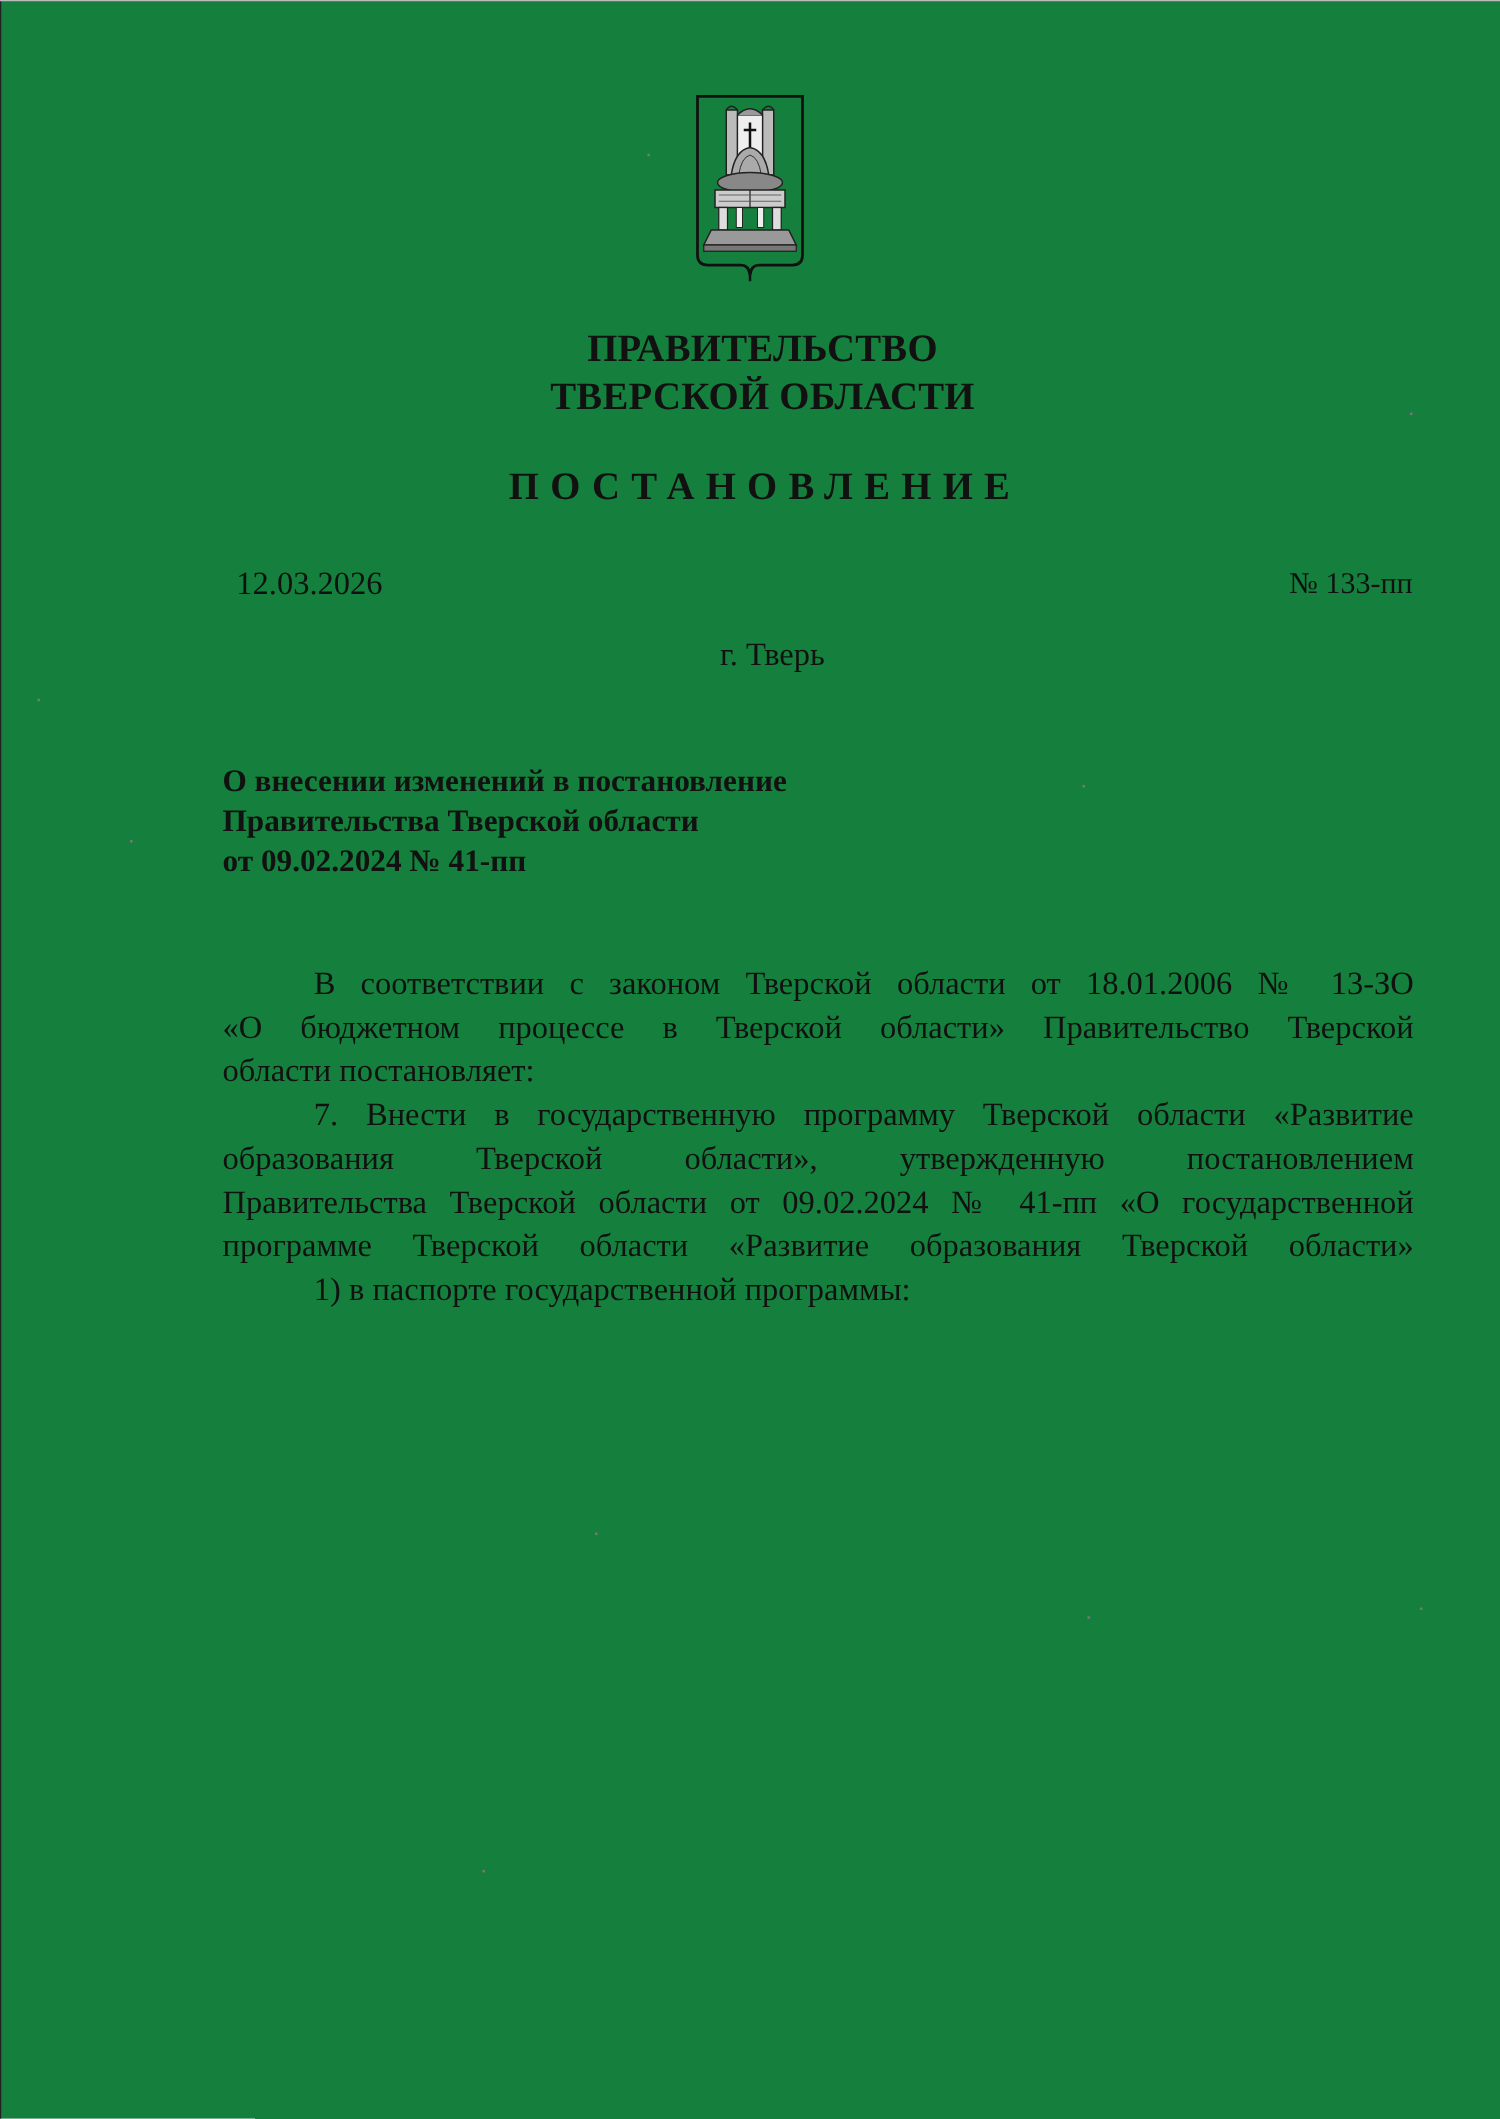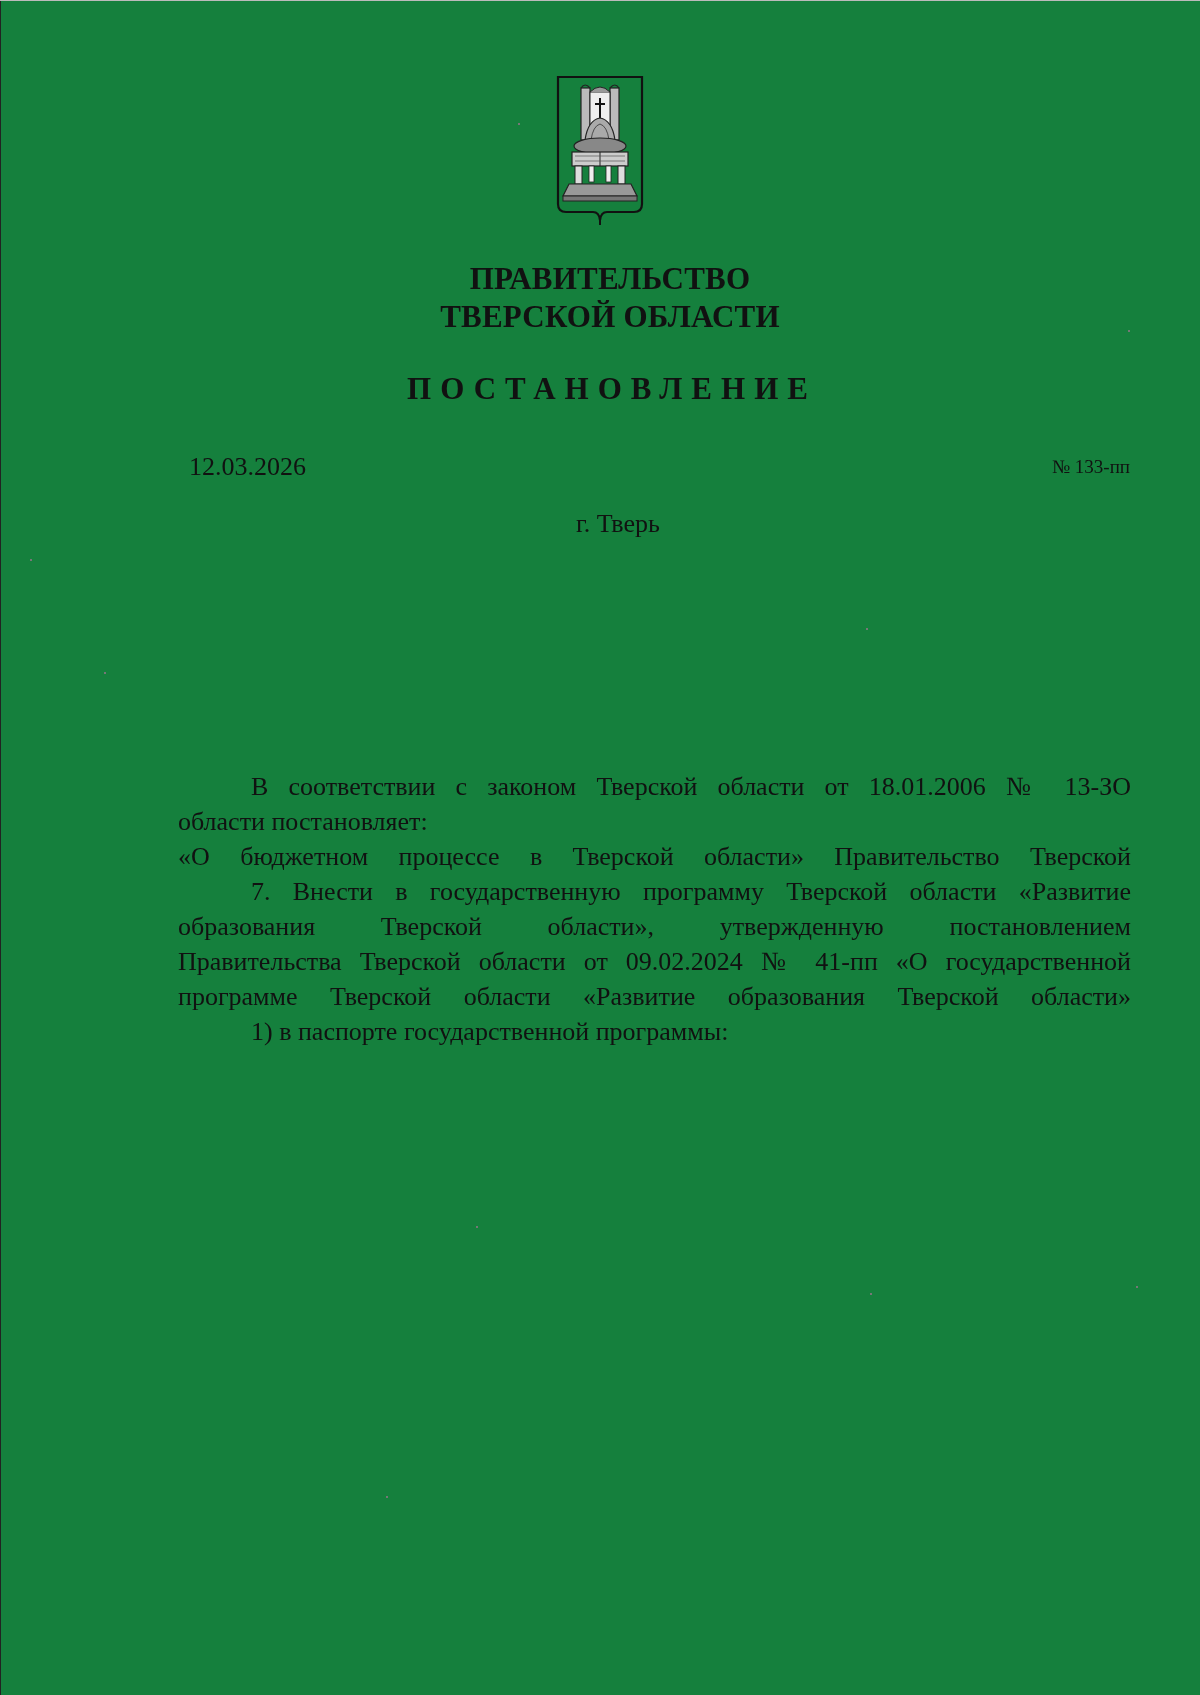--- a/index.html
+++ b/index.html
@@ -68,21 +68,21 @@
       position: absolute;
       top: 451px;
       left: 189px;
       font-size: 26px;
       line-height: 32px;
     }
     .doc-number {
       position: absolute;
       top: 451px;
       right: 70px;
-      font-size: 19px;
+      font-size: 24px;
       line-height: 32px;
     }
     .doc-city {
       position: absolute;
       top: 486px;
       left: 576px;
       font-size: 26px;
       line-height: 32px;
       margin-top: 22px;
     }
@@ -161,26 +161,31 @@
 
   <div class="gov-title line1">ПРАВИТЕЛЬСТВО</div>
   <div class="gov-title line2">ТВЕРСКОЙ ОБЛАСТИ</div>
 
   <div class="doc-type">ПОСТАНОВЛЕНИЕ</div>
 
   <div class="doc-date">12.03.2026</div>
   <div class="doc-number">№ 133-пп</div>
   <div class="doc-city">г. Тверь</div>
 
+  <div class="subject">
+    <div>О внесении изменений в постановление</div>
+    <div>Правительства Тверской области</div>
+    <div>от 09.02.2024 № 41-пп</div>
+  </div>
 
   <div class="body-text">
     <div>
       <span class="line indent">В соответствии с законом Тверской области от 18.01.2006 № 13-ЗО</span>
+      <span class="line">«О бюджетном процессе в Тверской области» Правительство Тверской</span>
       <span class="line last">области постановляет:</span>
-      <span class="line">«О бюджетном процессе в Тверской области» Правительство Тверской</span>
     </div>
     <div>
       <span class="line indent">7. Внести в государственную программу Тверской области «Развитие</span>
       <span class="line">образования Тверской области», утвержденную постановлением</span>
       <span class="line">Правительства Тверской области от 09.02.2024 № 41-пп «О государственной</span>
       <span class="line">программе Тверской области «Развитие образования Тверской области»</span>
     </div>
     <div>
       <span class="line indent last">1) в паспорте государственной программы:</span>
     </div>

